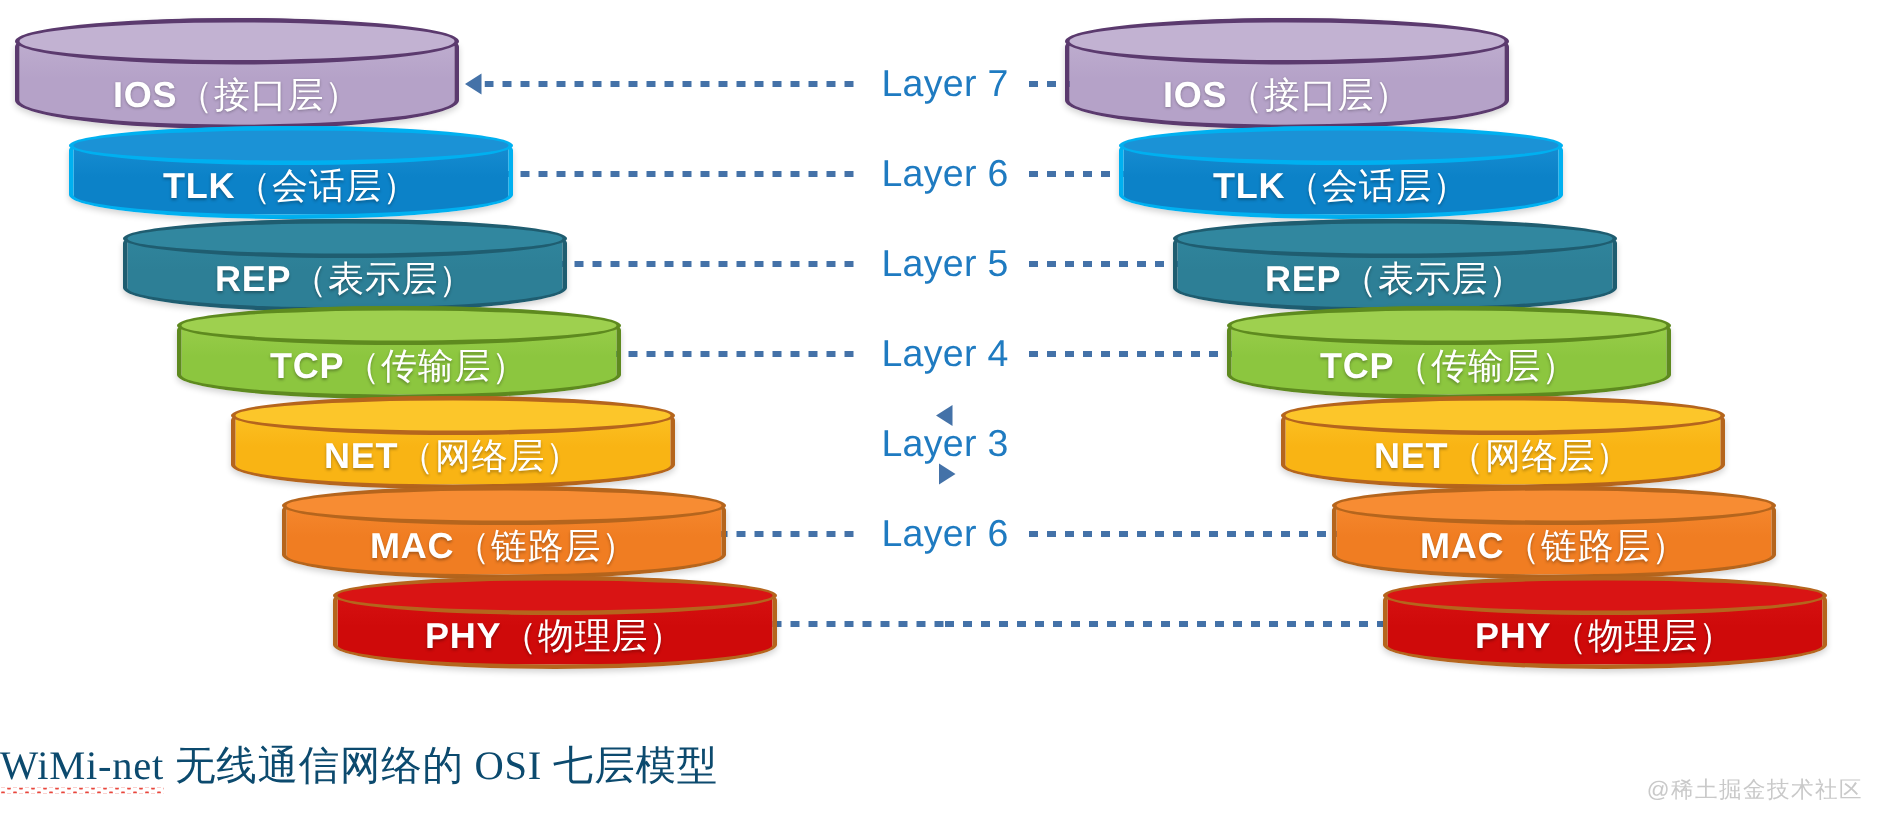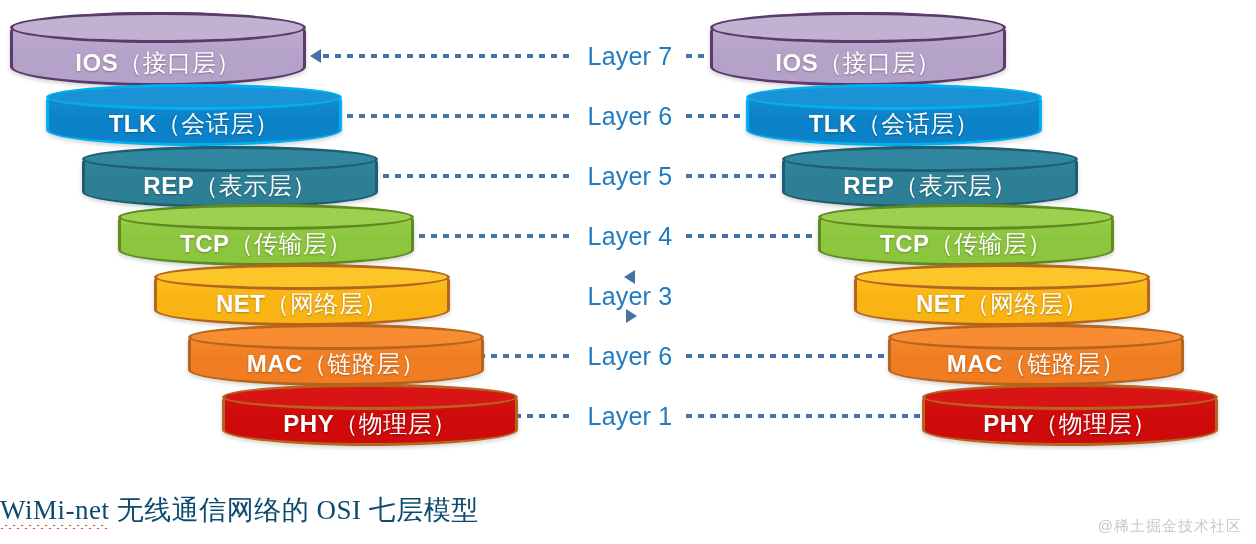--- a/index.html
+++ b/index.html
@@ -303,21 +303,20 @@
         <div class="arrow right" style="flex: 1 1 auto;">
           <div class="dots"></div>
           <div class="head"></div>
         </div>
       </div>
       <div class="layer-link" style="left: 310px; width: 640px; top: 396px; z-index: 3;">
         <div class="arrow left" style="flex: 1 1 auto;">
           <div class="head"></div>
           <div class="dots"></div>
         </div>
-        <div class="lbl">Layer 1</div>
         <div class="arrow right" style="flex: 1 1 auto;">
           <div class="dots"></div>
           <div class="head"></div>
         </div>
       </div>
     </div>
 
   <div id="title">
     <span class="squiggle">WiMi-net</span><span> 无线通信网络的 OSI 七层模型</span>
   </div>

